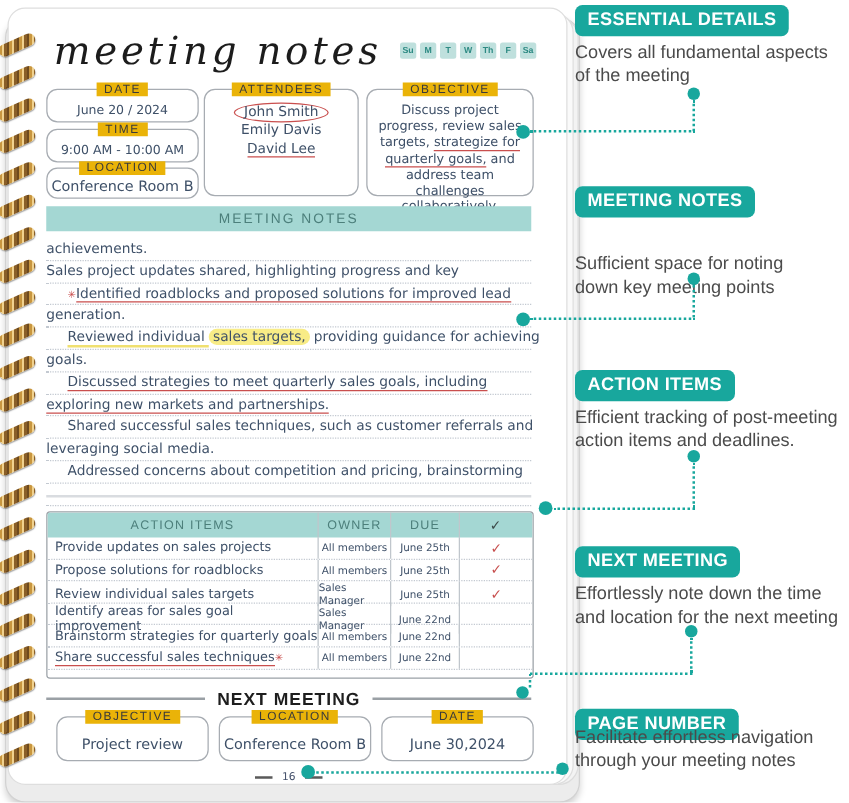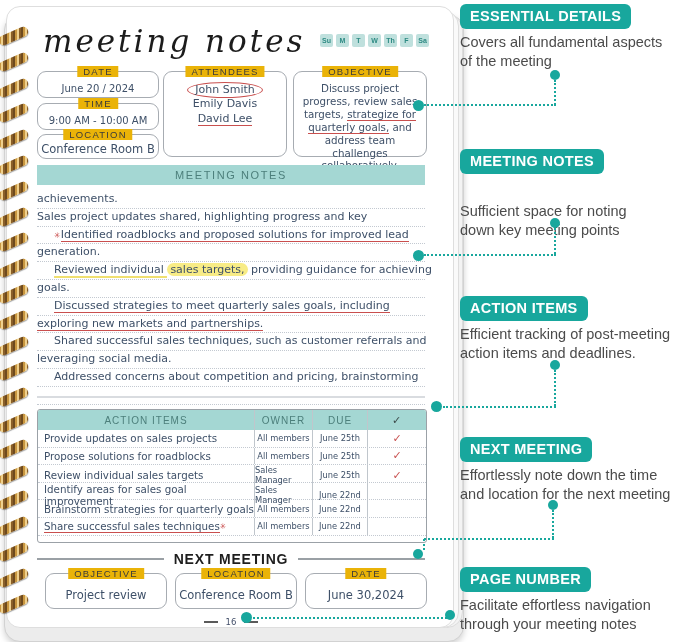--- a/index.html
+++ b/index.html
@@ -267,21 +267,21 @@
     <div>action items and deadlines.</div>
 </div>
 
 <div class="badge" style="top:437px;">NEXT MEETING</div>
 <div class="desc" style="top:466px;">
   <div>Effortlessly note down the time</div>
     <div>and location for the next meeting</div>
 </div>
 
 <div class="badge" style="top:567px;">PAGE NUMBER</div>
-<div class="desc" style="top:596px;">
+<div class="desc" style="top:581px;">
   <div>Facilitate effortless navigation</div>
     <div>through your meeting notes</div>
 </div>
 
 <div class="cdot" style="left:550px;top:70px;width:10px;height:10px;"></div>
 <div class="vline" style="left:554px;top:80px;height:25px;"></div>
 <div class="hline" style="left:424px;top:104px;width:132px;"></div>
 <div class="cdot" style="left:413px;top:100px;width:11px;height:11px;"></div>
 
 <div class="cdot" style="left:550px;top:218px;width:10px;height:10px;"></div>

